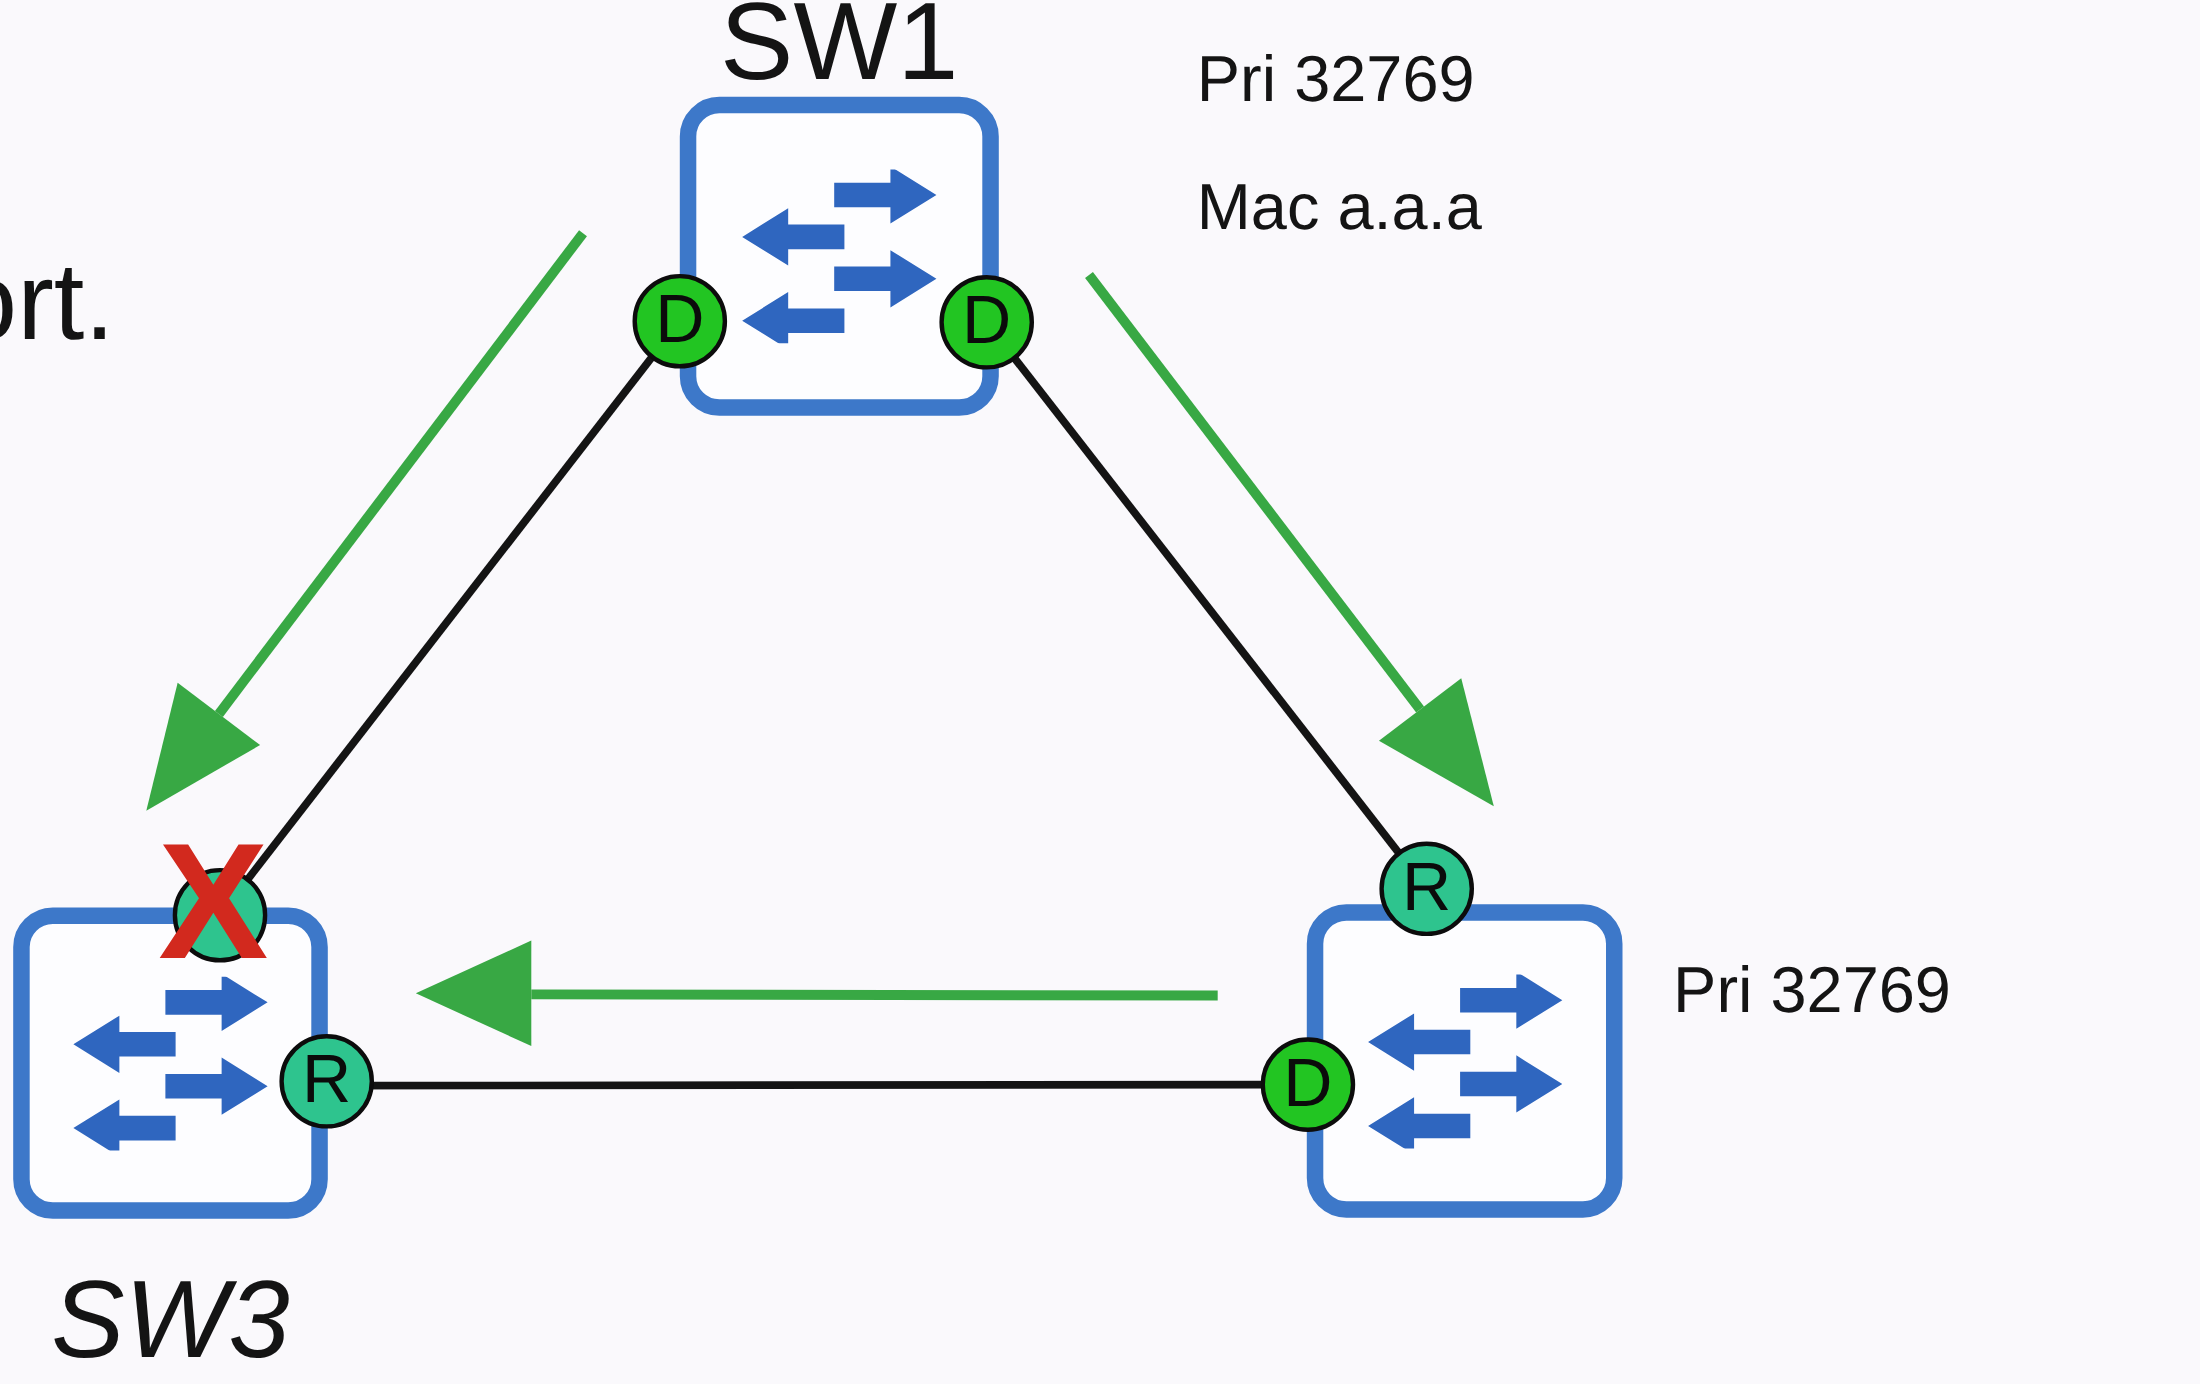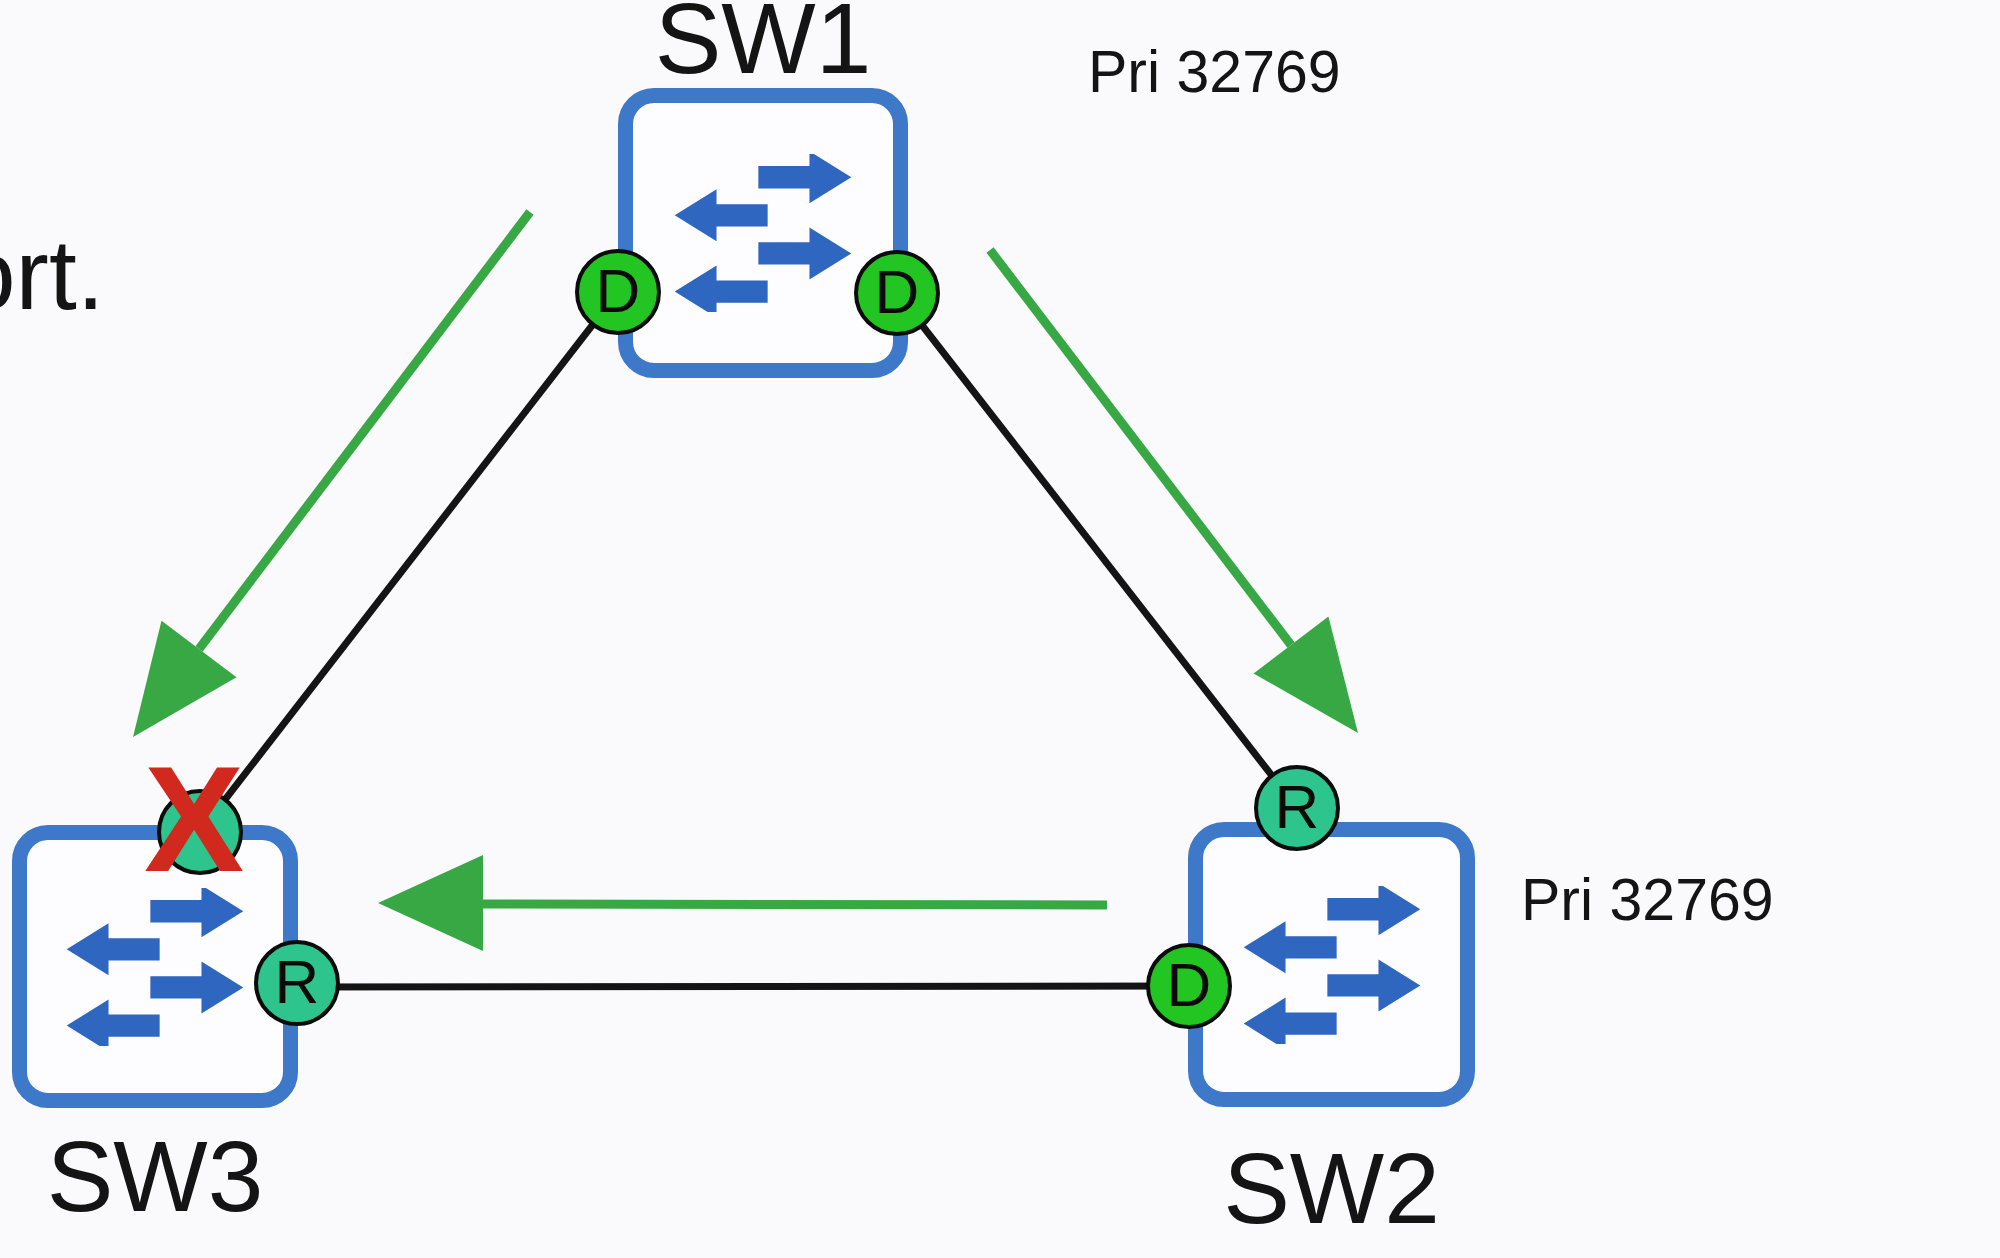--- a/index.html
+++ b/index.html
@@ -59,25 +59,25 @@
       <g fill="#2f66bf">
         <path transform="translate(195,25)" d="M0 0 L-45 -28 L-45 -12 L-100 -12 L-100 12 L-45 12 L-45 28 Z"></path>
         <path transform="translate(5,66) scale(-1,1)" d="M0 0 L-45 -28 L-45 -12 L-100 -12 L-100 12 L-45 12 L-45 28 Z"></path>
         <path transform="translate(195,107)" d="M0 0 L-45 -28 L-45 -12 L-100 -12 L-100 12 L-45 12 L-45 28 Z"></path>
         <path transform="translate(5,148) scale(-1,1)" d="M0 0 L-45 -28 L-45 -12 L-100 -12 L-100 12 L-45 12 L-45 28 Z"></path>
       </g>
     </svg>
   </div>
 
   <div class="swlabel" style="left:618px;top:-14px;width:290px;">SW1</div>
-  <div class="swlabel" style="left:1188px;top:1136px;width:287px;">SW2</div>
-  <div class="swlabel" style="left:12px;top:1124px;width:286px;">SW3</div>
+  <div class="swlabel" style="left:12px;top:1148px;width:286px;font-style:italic;">SW3</div>
 
   <div class="info" style="left:1088px;top:14px;">
     <div>Pri 32769</div>
+    <div>Mac a.a.a</div>
   </div>
   <div class="info" style="left:1521px;top:842px;">
     <div>Pri 32769</div>
   </div>
 
   <div class="edgetext" style="left:-40px;top:222px;">ort.</div>
 
   <div class="port designated" style="left:575px;top:249px;">
     <span>D</span>
   </div>

